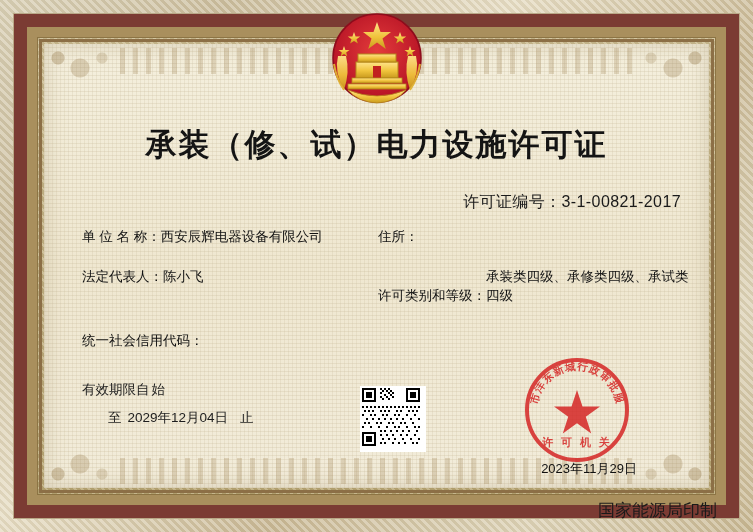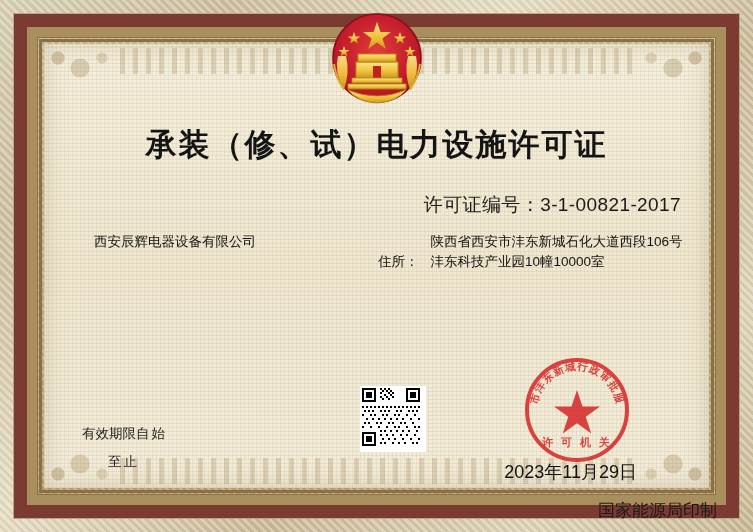--- a/index.html
+++ b/index.html
@@ -117,21 +117,21 @@
     text-align: center;
     font-family: "DejaVu Serif", "Liberation Serif", serif;
     font-size: 31px;
     font-weight: bold;
     letter-spacing: 2px;
     color: #141414;
     margin-top: 16px;
   }
   .cert-no {
     text-align: right;
-    font-size: 19px;
+    font-size: 16px;
     margin-top: 26px;
     padding-right: 12px;
     color: #1a1a1a;
     letter-spacing: .4px;
   }
 
   .row {
     display: flex;
     margin-top: 14px;
     font-size: 13.5px;
@@ -148,38 +148,37 @@
     display: flex;
     box-sizing: border-box;
     align-items: flex-end;
   }
   .lbl {
     white-space: nowrap;
     color: #111;
   }
   .val {
     color: #111;
-    margin-left: 12px;
+    margin-left: 0;
   }
 
   .row-single {
     display: flex;
     margin-top: 18px;
     font-size: 13.5px;
     padding-left: 22px;
   }
 
   .valid-block {
     position: absolute;
     left: 22px;
     top: 268px;
     font-size: 13.5px;
     line-height: 2.1;
     width: 300px;
-    margin-top: 44px;
   }
   .valid-line {
     display: flex;
     align-items: baseline;
   }
   .valid-lbl { white-space: nowrap; }
   .valid-val {
     margin-left: 6px;
     margin-right: 10px;
   }
@@ -201,21 +200,21 @@
     right: 60px;
     top: 246px;
     width: 112px;
     height: 112px;
     z-index: 7;
   }
   .issue-date {
     position: absolute;
     right: 56px;
     top: 352px;
-    font-size: 18px;
+    font-size: 13px;
     color: #111;
     z-index: 8;
   }
   .footer-note {
     position: absolute;
     right: 36px;
     bottom: 10px;
     font-size: 17px;
     color: #1a1a1a;
     z-index: 8;
@@ -281,39 +280,51 @@
   <div class="content">
 
     <div class="title">承装（修、试）电力设施许可证</div>
 
     <div class="cert-no">
       <span>许可证编号：</span><span>3-1-00821-2017</span>
     </div>
 
     <div class="row">
       <div class="col-left">
+        <span class="lbl">单 位 名 称：</span>
         <span class="val">西安辰辉电器设备有限公司</span>
       </div>
       <div class="col-right">
         <span class="lbl">住所：</span>
-        <span class="val">陕西省西安市沣东新城石化大道西段106号沣东科技产业园10幢10000室</span>
-      </div>
-    </div>
-
+      </div>
+    </div>
+
+    <div class="row" style="margin-top:20px;">
+      <div class="col-left">
+        <span class="lbl">法定代表人：</span>
+        <span class="val">陈小飞</span>
+      </div>
+      <div class="col-right">
+        <span class="lbl">许可类别和等级：</span>
+        <span class="val">承装类四级、承修类四级、承试类四级</span>
+      </div>
+    </div>
 
     <div class="row-single" style="margin-top:26px;">
+      <span class="lbl">统一社会信用代码：</span>
     </div>
 
     <div class="valid-block">
       <div class="valid-line">
         <span class="valid-lbl">有效期限自</span>
         <span class="valid-suffix">始</span>
       </div>
       <div class="valid-line" style="padding-left:26px;">
         <span class="valid-lbl">至</span>
+        <span class="valid-val">2029年12月04日</span>
         <span class="valid-suffix">止</span>
       </div>
     </div>
 
     <div class="qr">
       <svg viewBox="0 0 29 29" width="58" height="58" shape-rendering="crispEdges">
         <rect width="29" height="29" fill="#fff"></rect>
         <g fill="#000">
           <rect x="0" y="0" width="7" height="7"></rect>
             <rect x="1" y="1" width="5" height="5" fill="#fff"></rect>

